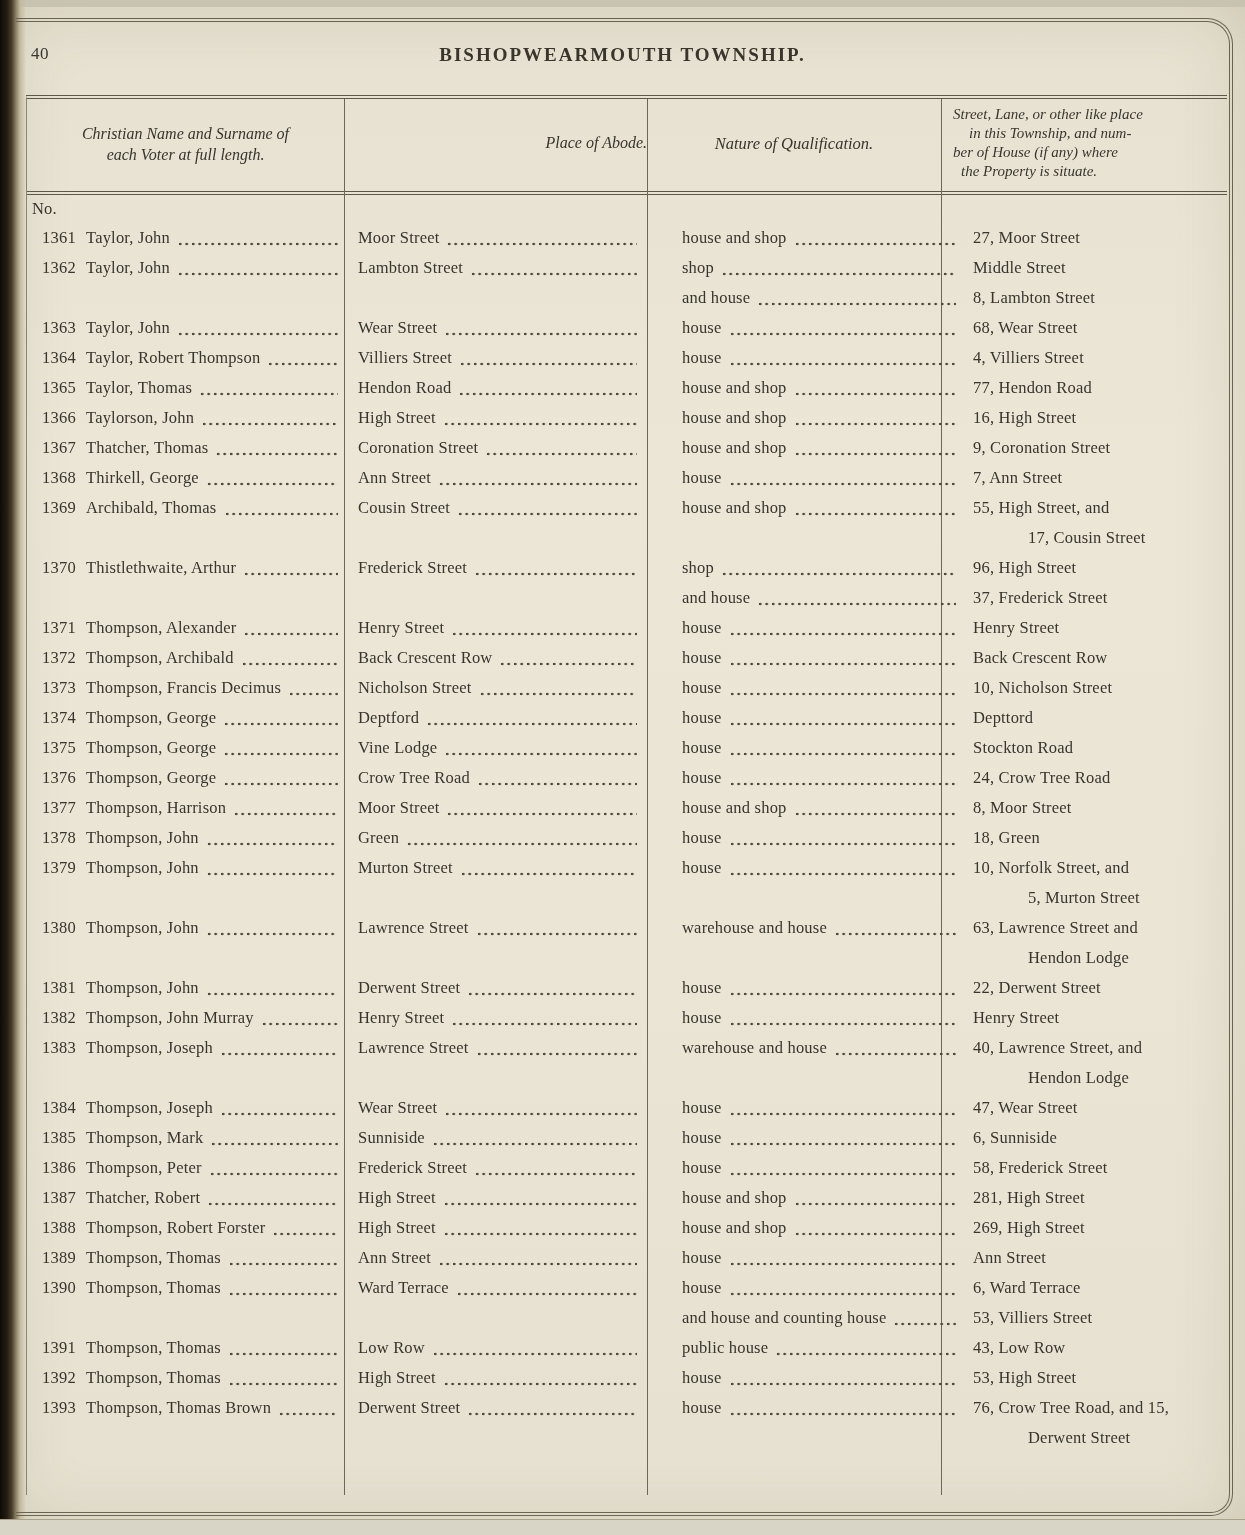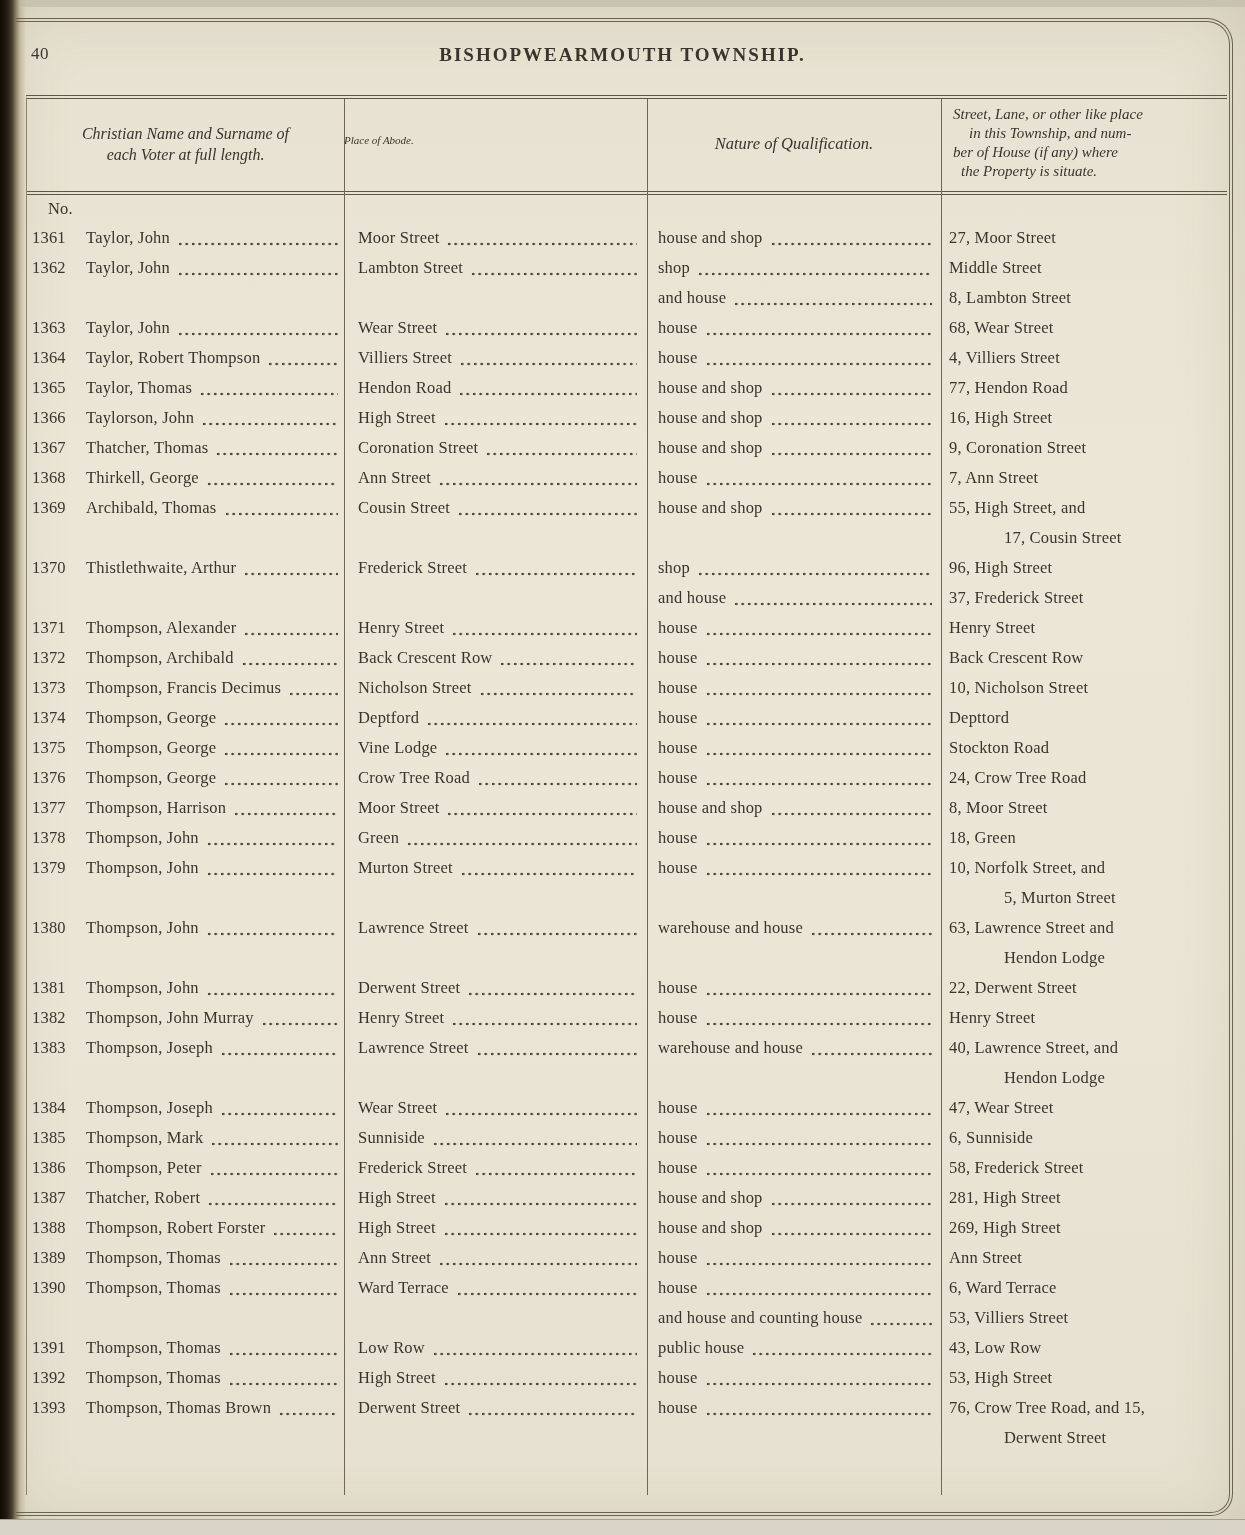--- a/index.html
+++ b/index.html
@@ -28,32 +28,32 @@
     position:absolute;left:0;right:0;top:44px;text-align:center;
     font-size:19px;font-weight:700;letter-spacing:2px;color:#39352c;
   }
   .table{position:absolute;left:26px;top:95px;width:1200px;height:1396px;
     border-top:4px double #5d5747;border-left:1px solid #8a8370;}
   .vsep{position:absolute;top:0;bottom:0;width:1px;background:#6e6756;}
   .vsep.s1{left:317px;} .vsep.s2{left:620px;} .vsep.s3{left:914px;}
   .thead{display:flex;height:92px;border-bottom:4px double #5d5747;font-style:italic;}
   .th{box-sizing:border-box;}
   .th.c1{width:317px;text-align:center;padding-top:24px;font-size:16px;line-height:21px;}
-  .th.c2{width:303px;text-align:left;padding-top:35px;font-size:11px;}
+  .th.c2{width:303px;text-align:right;padding-top:35px;font-size:16px;}
   .th.c3{width:294px;text-align:center;padding-top:35px;font-size:16.5px;}
   .th.c4{flex:1;font-size:15px;line-height:19px;padding:6px 4px 0 12px;}
   .th.c4 .hline.i1{padding-left:16px;}
   .th.c4 .hline.i3{padding-left:8px;}
   .tbody{position:relative;font-size:16.5px;letter-spacing:.2px;}
-  .no-label{height:28px;line-height:28px;padding-left:5px;margin-left:16px;}
+  .no-label{height:28px;line-height:28px;padding-left:5px;}
   .tr{display:flex;height:30px;line-height:30px;}
   .td{box-sizing:border-box;display:flex;min-width:0;}
-  .td.c1{width:317px;padding-left:5px;}
+  .td.c1{width:317px;padding-left:5px;text-align:center;}
   .td.c2{width:303px;padding-left:14px;padding-right:4px;font-family:Liberation Serif, serif;}
-  .td.c3{width:294px;padding-left:11px;padding-right:3px;}
+  .td.c3{width:294px;padding-left:11px;padding-right:3px;margin-left:24px;}
   .td.c4{flex:1;padding-left:8px;}
   .td .no{flex:0 0 54px;}
   .td .txt{white-space:nowrap;}
   .td.c4.indent{padding-left:63px;}
   .leader{
     flex:1 1 0;min-width:0;align-self:flex-end;height:4px;margin:0 6px 7px 8px;
     background-image:radial-gradient(circle at 2px 2px,#4b473a 1.25px,rgba(0,0,0,0) 1.6px);
     background-size:6.5px 4px;background-repeat:repeat-x;background-position:0 0;
   }
 </style>

